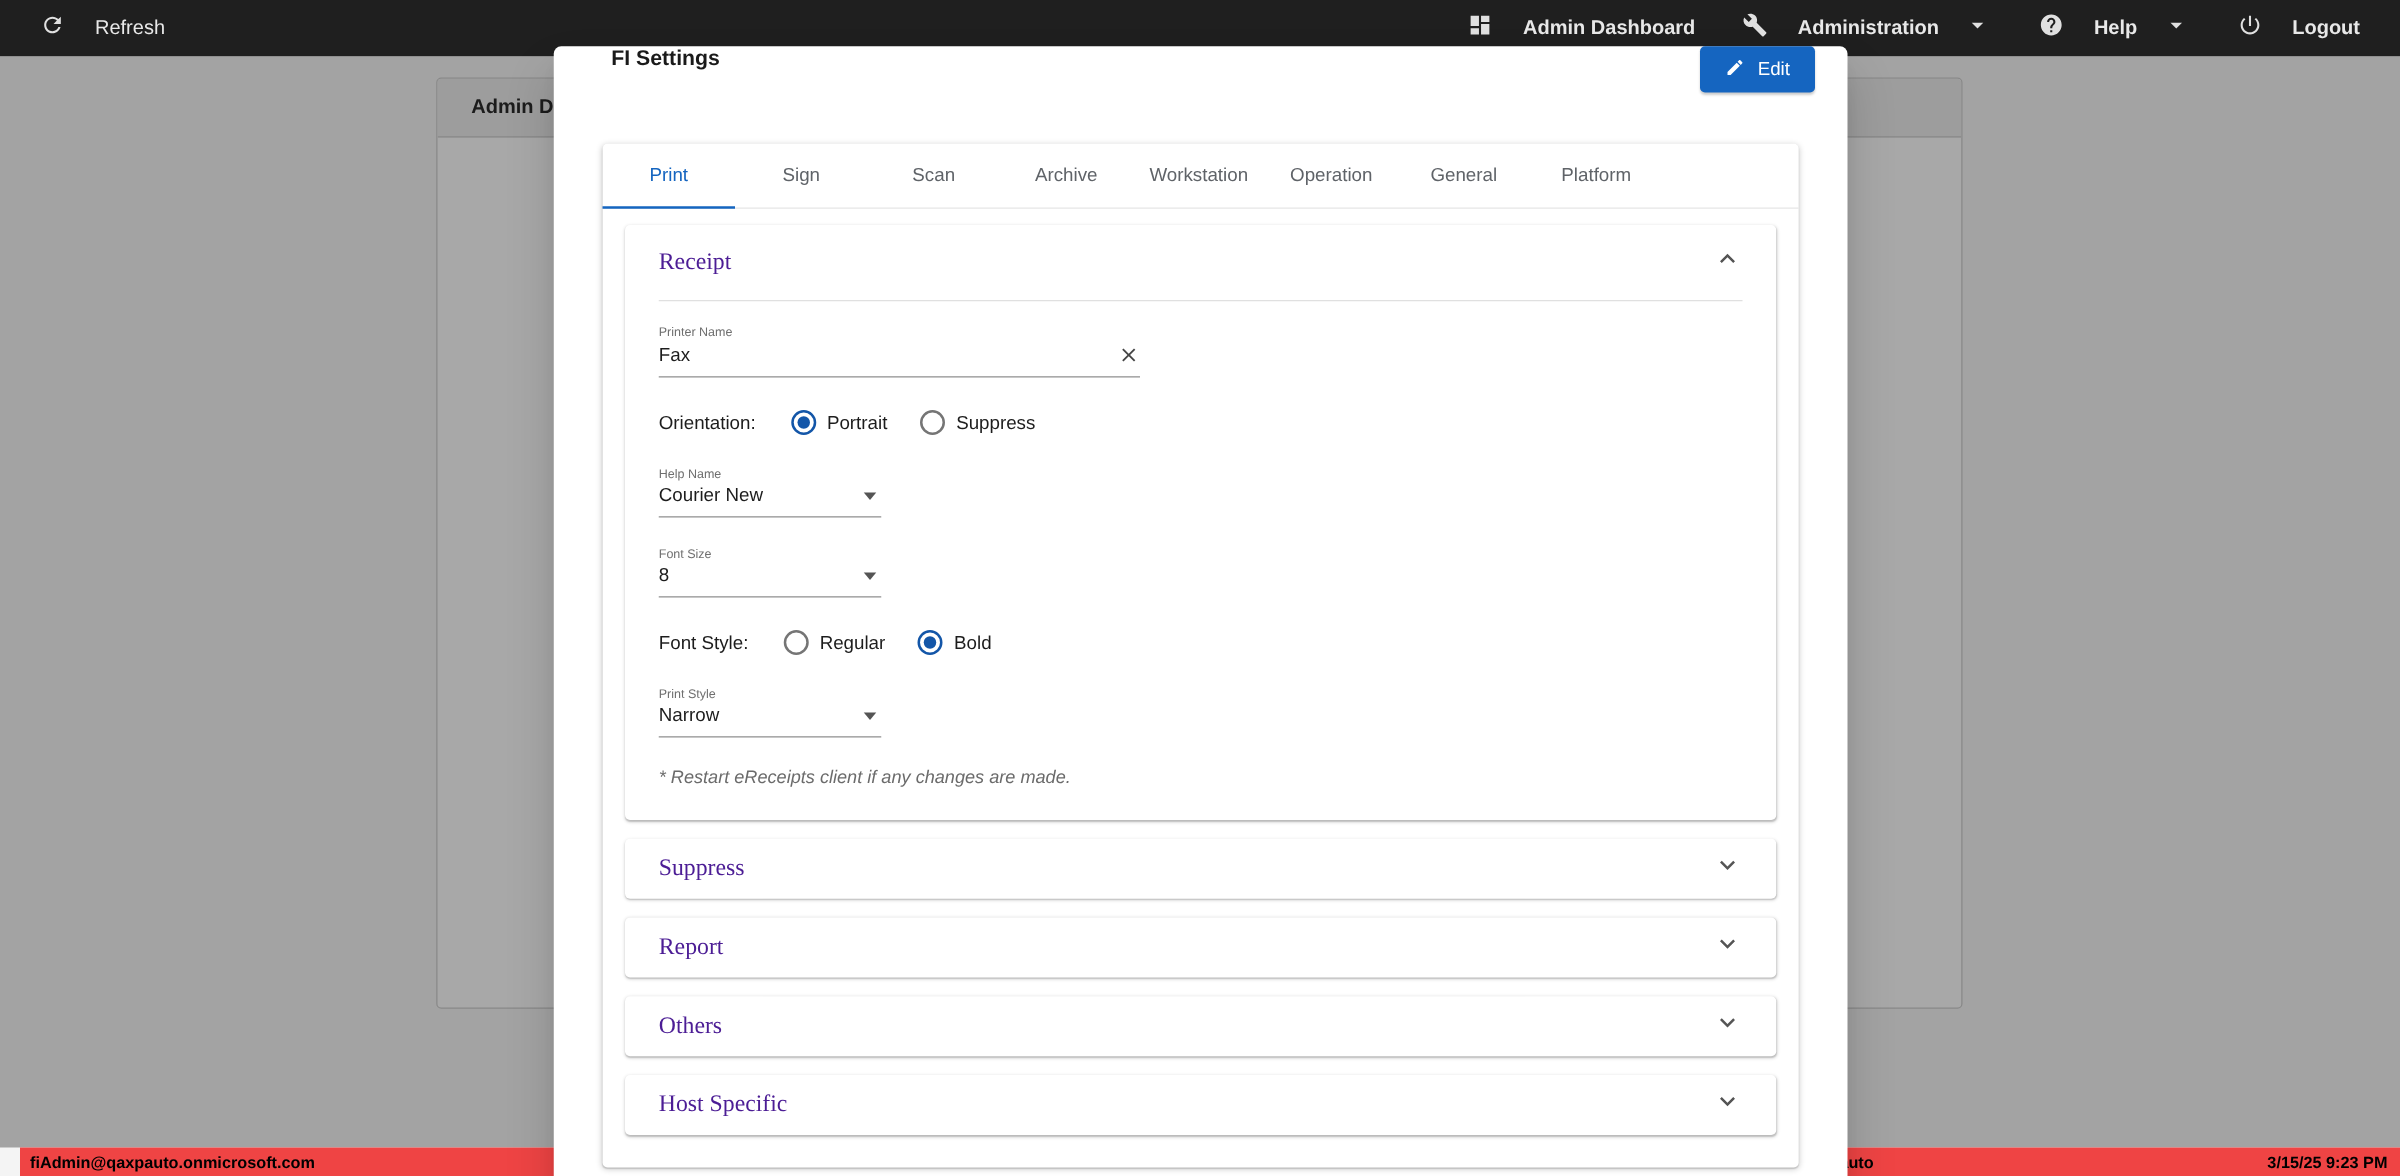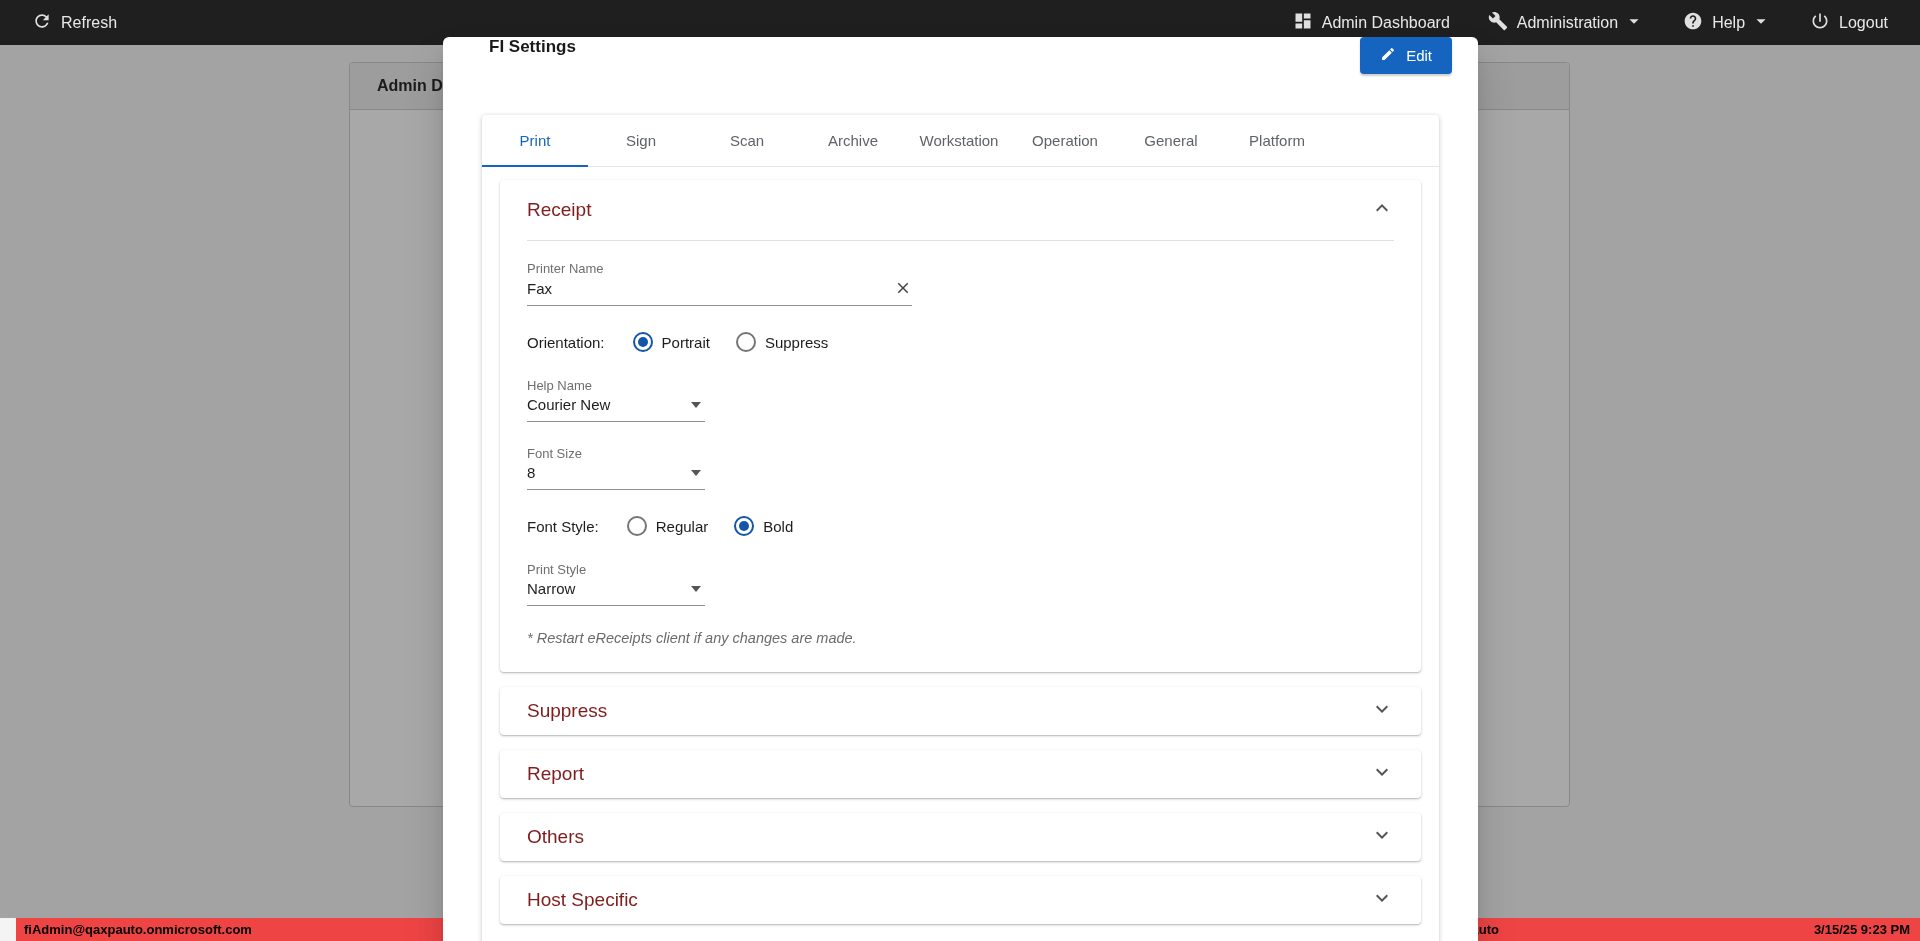--- a/index.html
+++ b/index.html
@@ -6,22 +6,22 @@
   html, body { width: 1920px; height: 941px; overflow: hidden; font-family: "Liberation Sans", sans-serif; background: #f4f4f4; }
 
   
   .topbar {
     position: absolute; top: 0; left: 0; right: 0; height: 45px;
     background: #1f1f1f; color: #e8e8e8;
     display: flex; align-items: center; justify-content: space-between;
     padding: 0 32px; z-index: 5; font-size: 16px;
   }
   .topbar-left, .topbar-right { display: flex; align-items: center; }
-  .topbar-right { gap: 38px; }
-  .topbar-item { display: flex; align-items: center; gap: 9px; cursor: pointer; white-space: nowrap; text-align: right; }
+  .topbar-right { gap: 38px; font-weight: bold; }
+  .topbar-item { display: flex; align-items: center; gap: 24px; cursor: pointer; white-space: nowrap; text-align: right; }
   .topbar-item svg { width: 20px; height: 20px; fill: #e0e0e0; }
   .topbar-item .dd-caret svg { width: 22px; height: 22px; margin-left: -4px; }
 
   
   .page {
     position: absolute; top: 45px; left: 0; right: 0; bottom: 23px;
     background: #f7f7f7; z-index: 1;
   }
   .bg-card {
     position: absolute; left: 349px; top: 17px; width: 1221px; height: 745px;
@@ -79,31 +79,31 @@
 
   .accordion {
     margin: 0 18px; background: #fff; border-radius: 4px;
     box-shadow: 0 1px 3px rgba(0,0,0,.2), 0 1px 1px rgba(0,0,0,.12);
   }
   .accordion.expanded { margin-top: 13px; }
   .accordion.collapsed { margin-top: 15px; }
   .acc-summary {
     display: flex; align-items: center; justify-content: space-between;
     padding: 0 27px; cursor: pointer;
-    font-size: 19px; color: #7f1d1d;
+    font-size: 19px; color: #4c1d95; font-family: Liberation Serif, serif;
   }
   .accordion.expanded .acc-summary { height: 60px; }
   .accordion.collapsed .acc-summary { height: 48px; }
   .acc-summary svg { width: 24px; height: 24px; fill: #555; }
   .acc-divider { border-bottom: 1px solid #e0e0e0; margin: 0 27px; }
   .acc-content { padding: 20px 27px 26px; }
 
   
   .field { margin-bottom: 24px; }
-  .field label { display: block; font-size: 13px; color: #6f6f6f; margin-bottom: 3px; }
+  .field label { display: block; font-size: 10px; color: #6f6f6f; margin-bottom: 3px; }
   .input-line {
     display: flex; align-items: center; justify-content: space-between;
     border-bottom: 1px solid #8f8f8f; padding-bottom: 8px;
     font-size: 15px; color: #1d1d1d; cursor: pointer;
   }
   .input-line.wide { width: 385px; }
   .input-line.narrow { width: 178px; }
   .clear-icon svg { width: 18px; height: 18px; fill: #454545; display: block; }
   .caret {
     width: 0; height: 0; margin-right: 4px;

